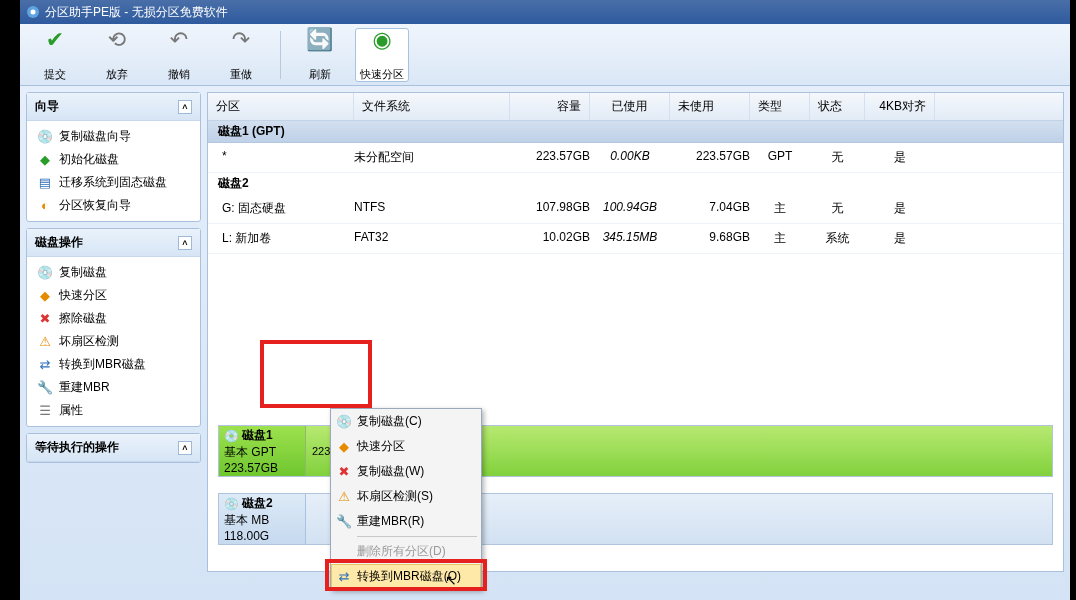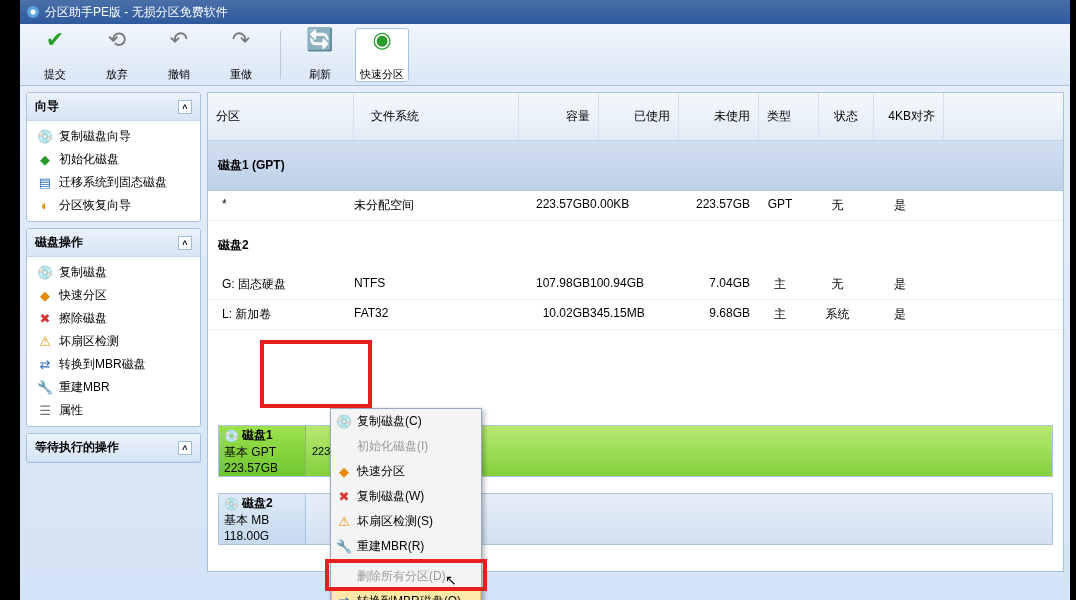--- a/index.html
+++ b/index.html
@@ -17,35 +17,35 @@
 .content { display: flex; height: calc(100% - 108px); }
 .sidebar { width: 187px; padding: 6px; }
 .panel { background: #fff; border: 1px solid #aac1dd; border-radius: 3px; margin-bottom: 6px; }
 .panel-header { background: linear-gradient(to bottom, #eaf2fb, #d6e5f5); padding: 5px 8px; font-weight: bold; display: flex; justify-content: space-between; align-items: center; border-bottom: 1px solid #c8d8ec; }
 .collapse-btn { width: 14px; height: 14px; background: #fff; border: 1px solid #9fb9d8; display: flex; align-items: center; justify-content: center; font-size: 9px; cursor: default; }
 .panel-body { padding: 4px; }
 .panel-item { display: flex; align-items: center; padding: 3px 6px; cursor: default; }
 .panel-item .p-icon { width: 16px; height: 16px; margin-right: 6px; display: inline-flex; align-items: center; justify-content: center; font-size: 13px; }
 .main { flex: 1; background: #fff; border: 1px solid #aac1dd; margin: 6px 6px 6px 0; display: flex; flex-direction: column; }
 .grid-header { display: flex; background: linear-gradient(to bottom, #f5f8fc, #e2ebf6); border-bottom: 1px solid #c2d3e7; }
-.gh { padding: 15px 8px; border-right: 1px solid #d4e0ef; }
+.gh { padding: 5px 8px; border-right: 1px solid #d4e0ef; }
 .gh-part { width: 146px; }
-.gh-fs { width: 156px; margin-left: 9px; }
+.gh-fs { width: 156px; }
 .gh-cap { width: 80px; text-align: right; }
-.gh-used { width: 80px; text-align: right; }
-.gh-unused { width: 80px; text-align: right; }
+.gh-used { width: 80px; text-align: center; }
+.gh-unused { width: 80px; text-align: left; }
 .gh-type { width: 60px; text-align: left; }
-.gh-stat { width: 55px; text-align: center; }
+.gh-stat { width: 55px; text-align: left; }
 .gh-align { width: 70px; text-align: right; }
-.disk-hdr { background: linear-gradient(to bottom, #d2dfef, #bfd1e8); padding: 16px 10px; font-weight: bold; border-bottom: 1px solid #b3c7de; }
+.disk-hdr { background: linear-gradient(to bottom, #d2dfef, #bfd1e8); padding: 2px 10px; font-weight: bold; border-bottom: 1px solid #b3c7de; }
 .row { display: flex; padding: 6px 0; border-bottom: 1px solid #eef3f9; }
 .c-part { width: 146px; padding-left: 14px; }
 .c-fs { width: 156px; }
 .c-cap { width: 80px; text-align: right; }
-.c-used { width: 80px; text-align: left; }
+.c-used { width: 80px; text-align: center; font-style: italic; }
 .c-unused { width: 80px; text-align: right; }
 .c-type { width: 60px; text-align: center; }
 .c-stat { width: 55px; text-align: center; }
 .c-align { width: 70px; text-align: center; }
 .diskmap { padding: 10px; }
 .dm-wrap { border: 1px solid #b0c5dd; margin-bottom: 16px; display: flex; height: 52px; position: relative; }
 .dm-info { width: 86px; background: linear-gradient(to bottom, #9de24e, #6fc62f); padding: 3px 5px; font-size: 11px; display: flex; flex-direction: column; justify-content: center; }
 .dm-info.blue { background: linear-gradient(to bottom, #ddeaf7, #c6d9ef); }
 .dm-info .dicon { display: inline-flex; align-items:center; gap:3px; font-weight: bold; }
 .dm-body { flex: 1; background: linear-gradient(to bottom, #b7e971, #82d13d); display: flex; align-items: center; padding-left: 6px; font-size: 11px; border-left: 1px solid #8fb96b; }
@@ -250,24 +250,20 @@
       </div>
     </div>
   </div>
 </div>
 
 <div class="ctxmenu">
   <div class="ctx-item">
       <span class="c-icon c-blue">💿</span>
       <span>复制磁盘(C)</span>
     </div>
-  <div class="ctx-item disabled">
-      <span class="c-icon"></span>
-      <span>初始化磁盘(I)</span>
-    </div>
   <div class="ctx-item">
       <span class="c-icon c-orange">◆</span>
       <span>快速分区</span>
     </div>
   <div class="ctx-item">
       <span class="c-icon c-red">✖</span>
       <span>复制磁盘(W)</span>
     </div>
   <div class="ctx-item">
       <span class="c-icon c-orange">⚠</span>

